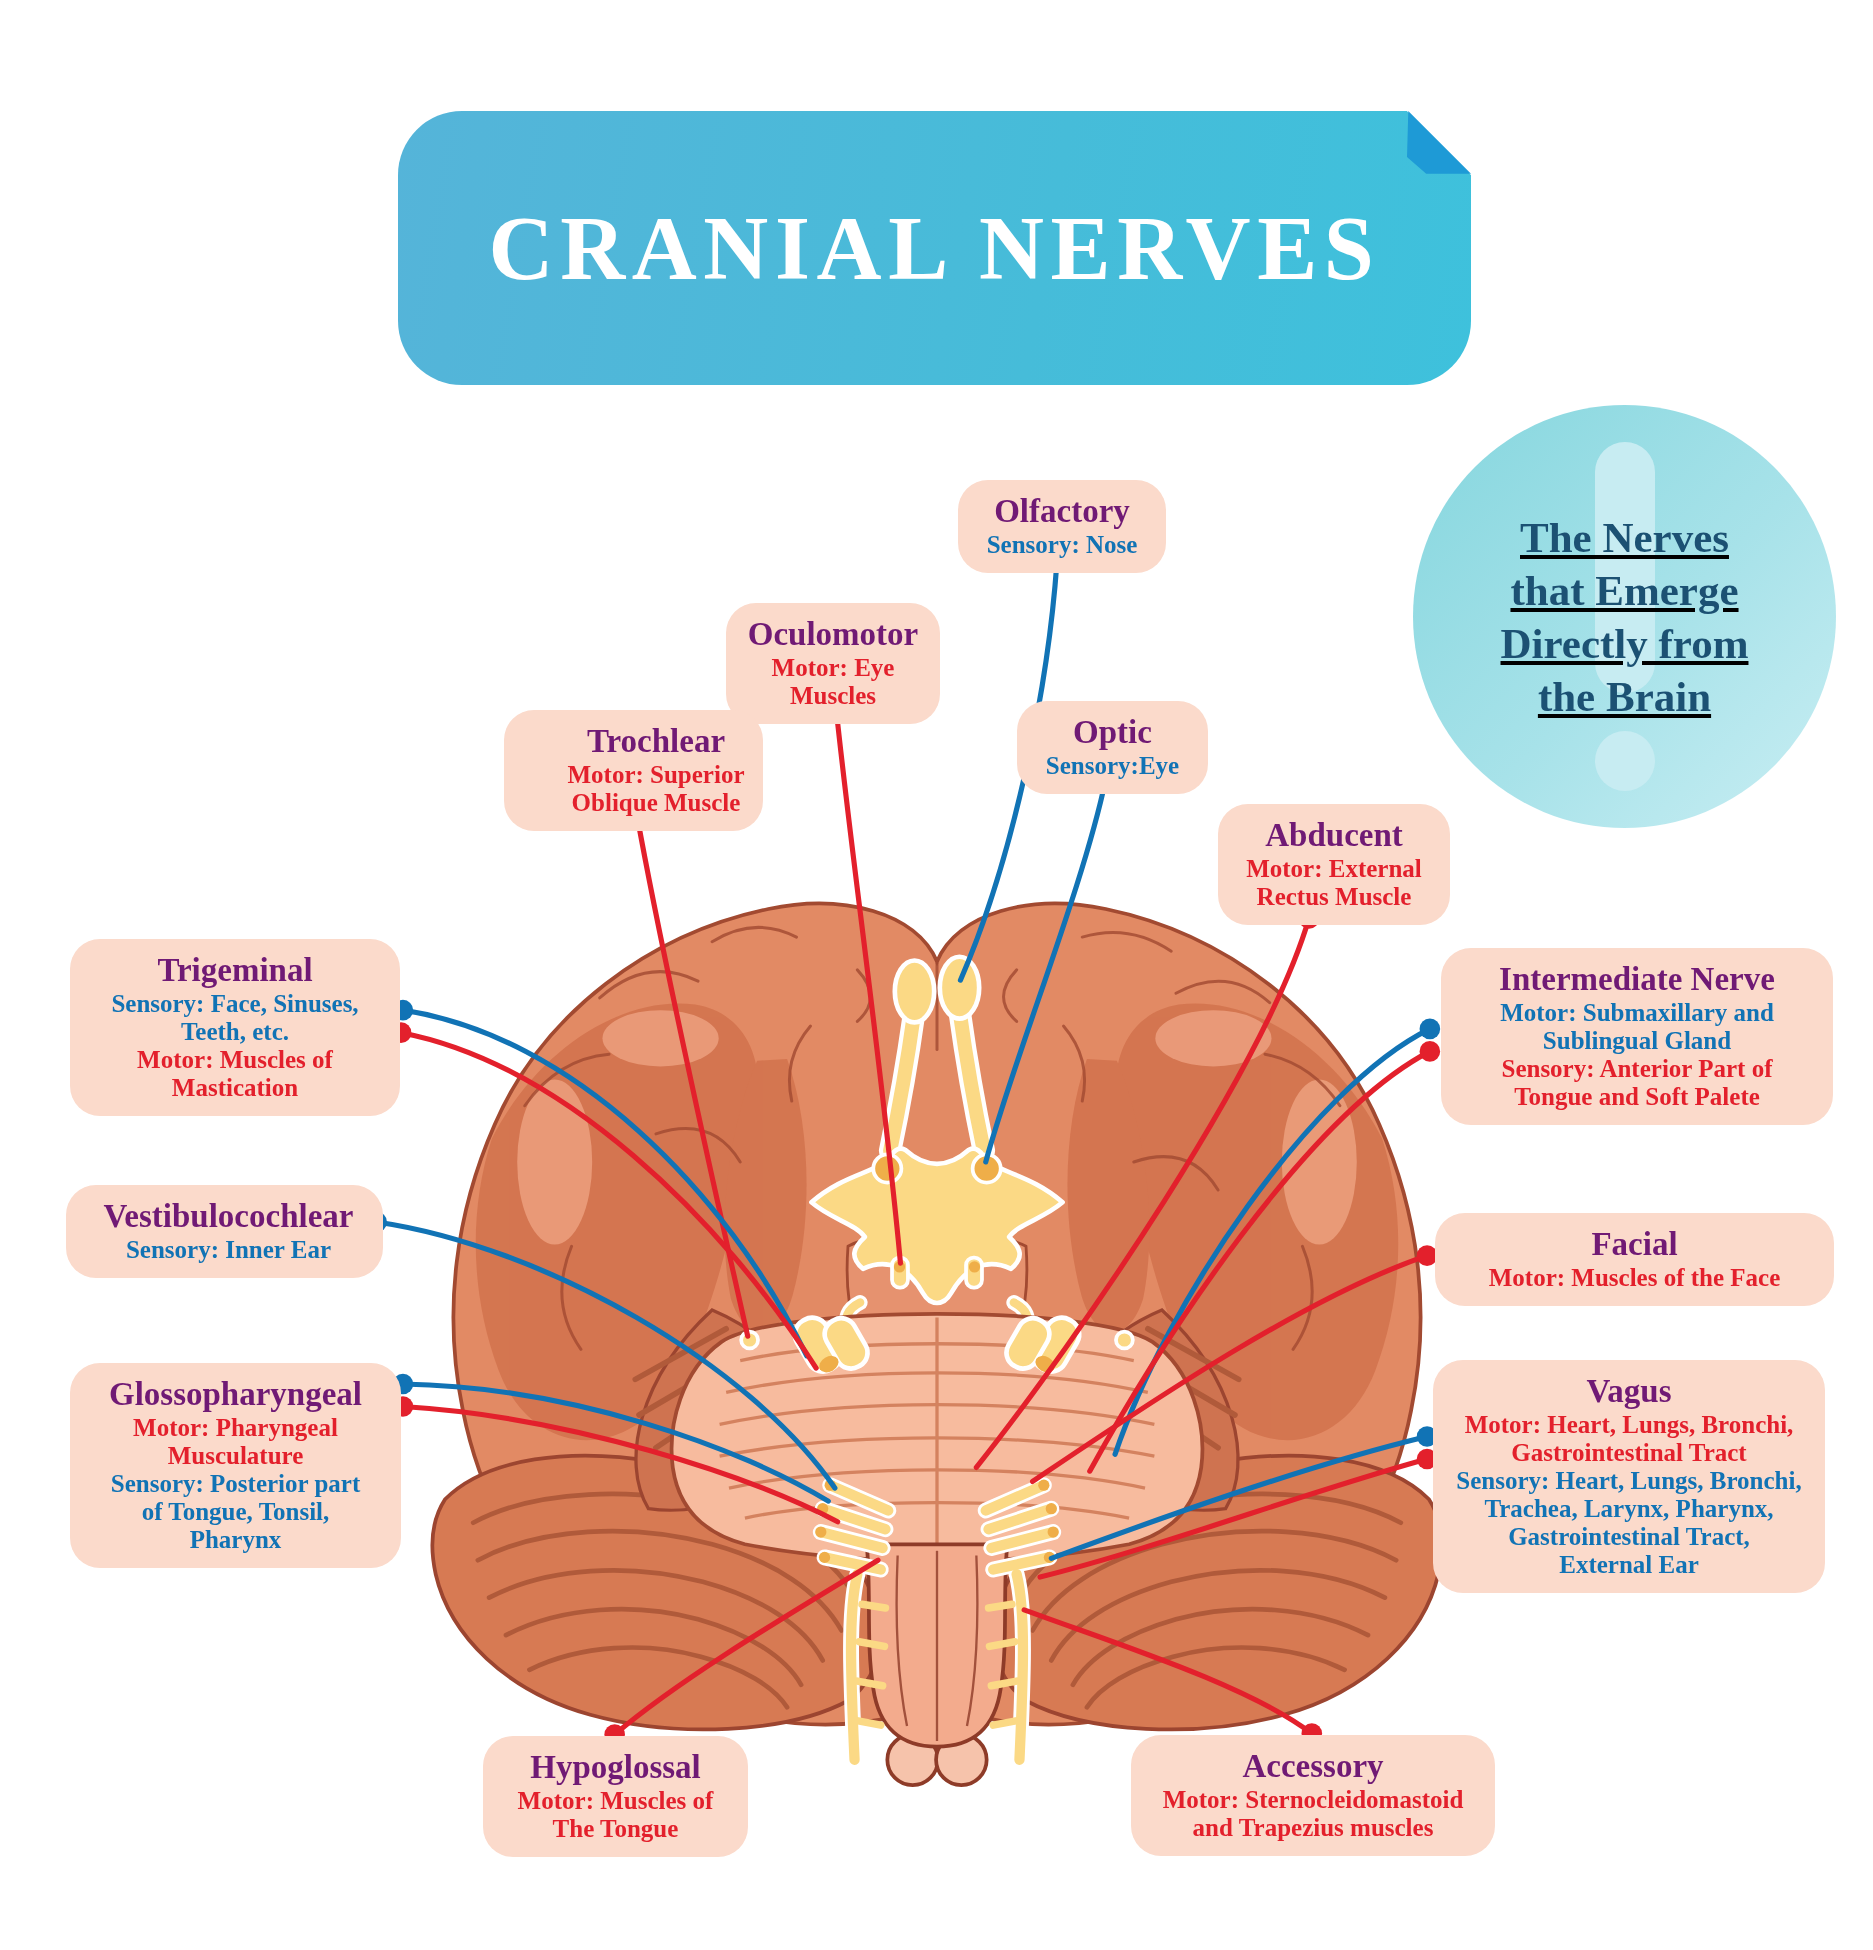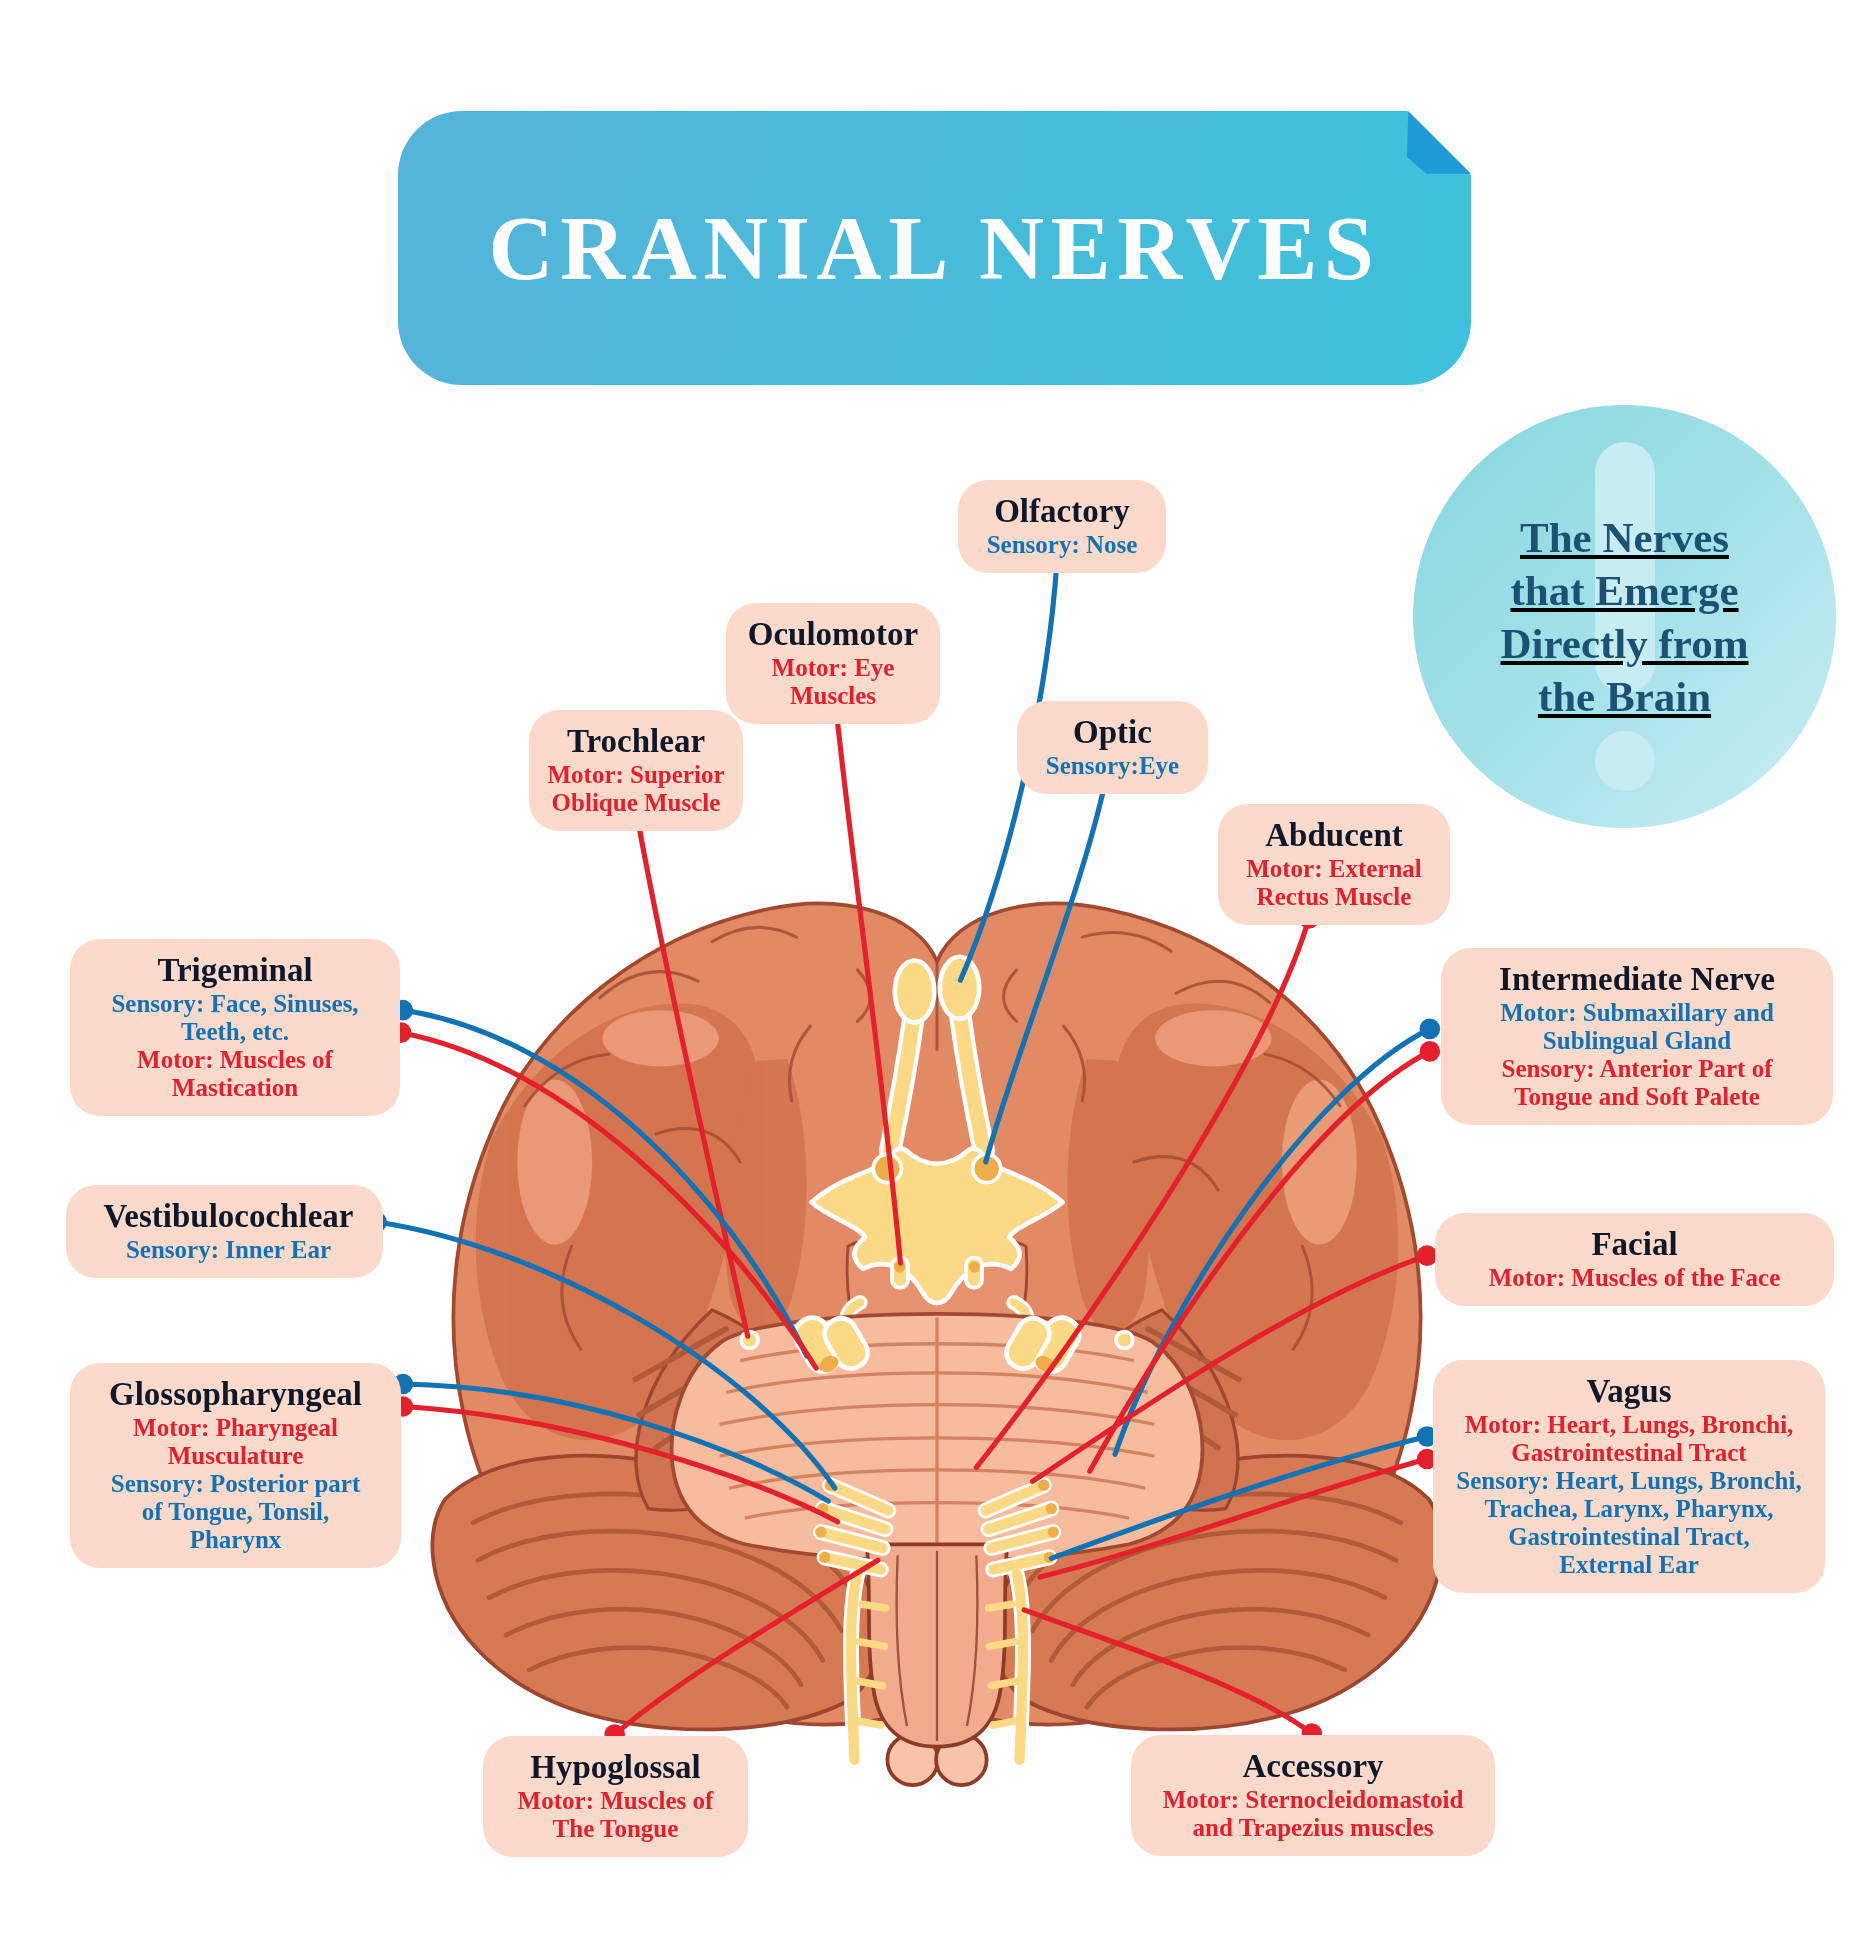--- a/index.html
+++ b/index.html
@@ -26,21 +26,21 @@
          display:flex;flex-direction:column;align-items:center;justify-content:center;text-decoration:underline;}
   .badge-line{color:#1c5173;font-weight:bold;font-size:43px;line-height:53px;white-space:nowrap;}
   .excl{position:absolute;left:50%;top:37px;transform:translateX(-50%);width:60px;height:349px;}
   .excl .bar{position:absolute;left:0;top:0;width:60px;height:251px;border-radius:30px;background:#c7ecf2;}
   .excl .dot{position:absolute;left:50%;bottom:0;transform:translateX(-50%);
              width:60px;height:60px;border-radius:50%;background:#c7ecf2;}
 
   
   .nbox{position:absolute;background:#fbdacb;border-radius:30px;
         padding:12px 0 14px 0;text-align:center;}
-  .ntitle{color:#0f172a;font-weight:bold;font-size:33px;line-height:39px;white-space:nowrap;}
+  .ntitle{color:#701a75;font-weight:bold;font-size:33px;line-height:39px;white-space:nowrap;}
   .nfn{font-weight:bold;font-size:25px;line-height:28px;white-space:nowrap;}
   .blue{color:#1173b5;}
   .red{color:#e3202c;}
 </style>
 </head>
 <body>
 
 <div id="canvas">
 
   <svg width="1874" height="1951" viewBox="0 0 2000 2082">
@@ -302,21 +302,21 @@
     <div class="ntitle">Olfactory</div>
     <div class="nfn blue">Sensory: Nose</div>
   </div>
 
   <div class="nbox" style="left:726px;top:559px;width:214px;margin-top:44px;">
     <div class="ntitle">Oculomotor</div>
     <div class="nfn red">Motor: Eye</div>
     <div class="nfn red">Muscles</div>
   </div>
 
-  <div class="nbox" style="left:529px;top:710px;width:214px;">
+  <div class="nbox" style="left:504px;top:710px;width:214px;padding-left:45px;">
     <div class="ntitle">Trochlear</div>
     <div class="nfn red">Motor: Superior</div>
     <div class="nfn red">Oblique Muscle</div>
   </div>
 
   <div class="nbox" style="left:1017px;top:701px;width:191px;">
     <div class="ntitle">Optic</div>
     <div class="nfn blue">Sensory:Eye</div>
   </div>
 

